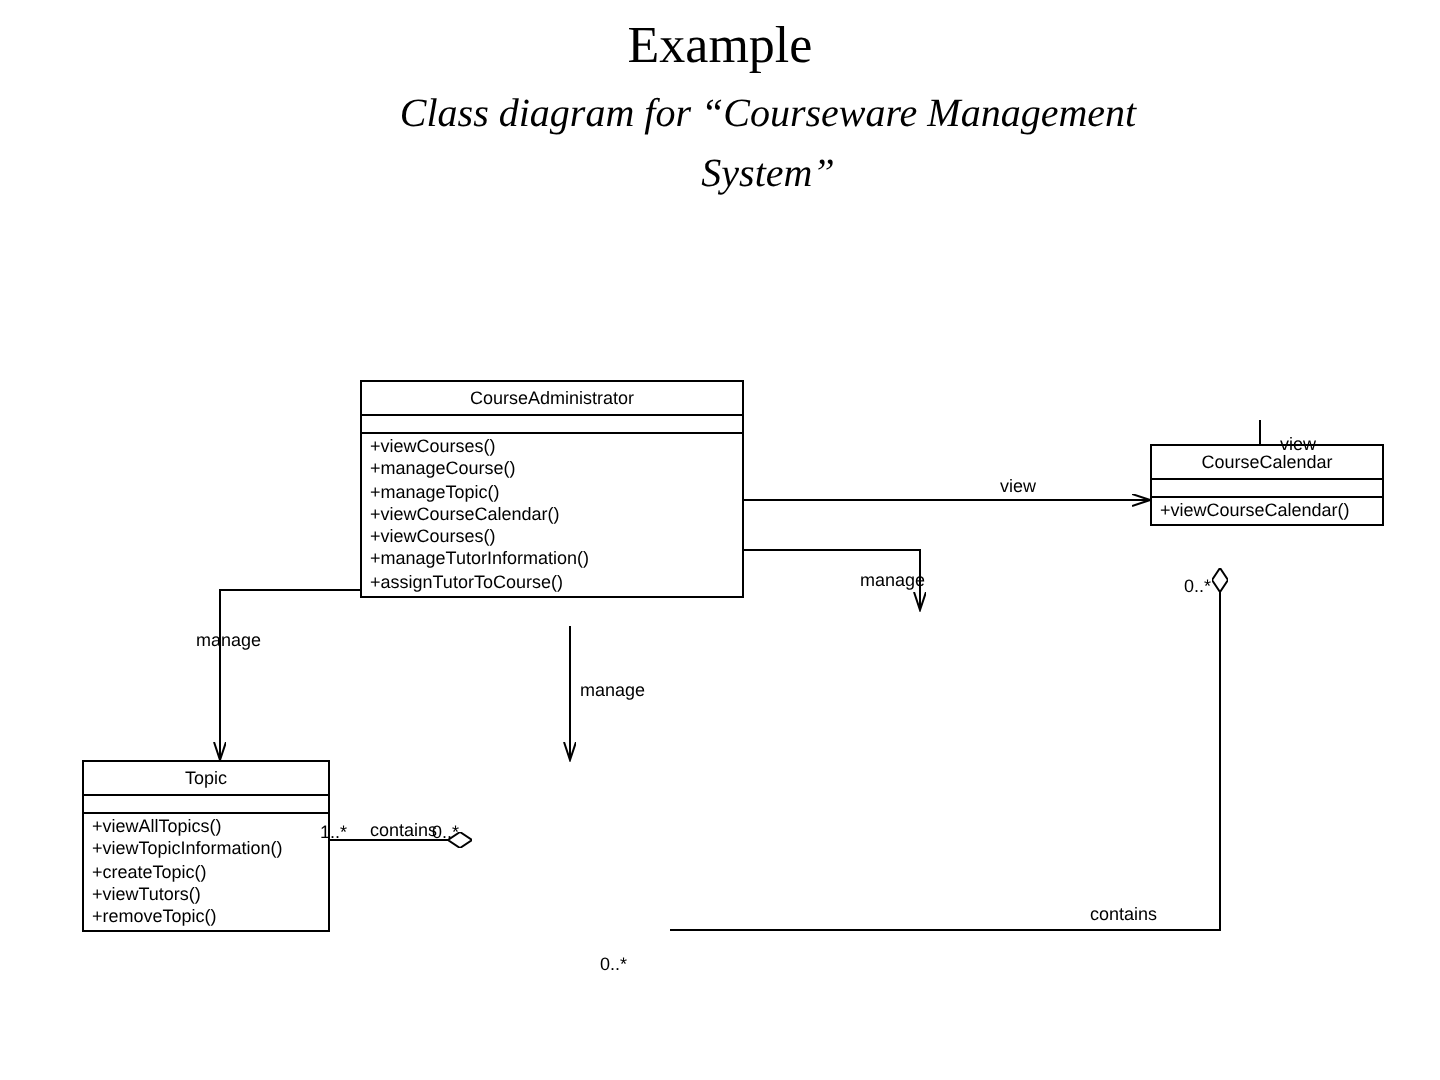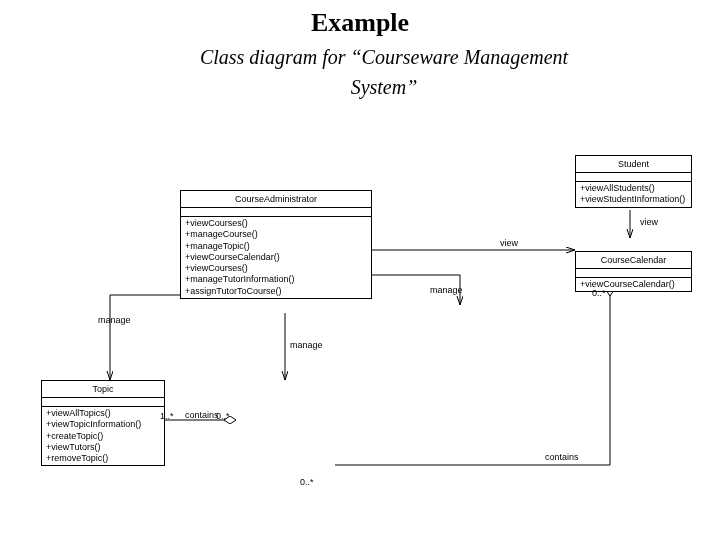--- a/index.html
+++ b/index.html
@@ -6,21 +6,21 @@
     margin: 0;
     width: 720px;
     height: 540px;
     font-family: "Times New Roman", serif;
     background: #fff;
     position: relative;
     overflow: hidden;
   }
   .title {
     text-align: center;
-    font-weight: bold;
+    font-weight: normal;
     font-size: 26px;
     margin-top: 8px;
   }
   .subtitle {
     text-align: center;
     font-style: italic;
     font-size: 20px;
     margin-top: 4px;
     line-height: 1.5;
     padding-left: 48px;
@@ -118,30 +118,22 @@
       <div>+viewCourses()</div>
       <div>+manageCourse()</div>
       <div>+manageTopic()</div>
       <div>+viewCourseCalendar()</div>
       <div>+viewCourses()</div>
       <div>+manageTutorInformation()</div>
       <div>+assignTutorToCourse()</div>
     </div>
   </div>
 
-  <div class="uml" style="left:575px; top:0px; width:115px;">
-    <div class="name">Student</div>
-    <div class="attrs"></div>
-    <div class="ops">
-      <div>+viewAllStudents()</div>
-      <div>+viewStudentInformation()</div>
-    </div>
-  </div>
 
-  <div class="uml" style="left:575px; top:96px; width:115px;">
+  <div class="uml" style="left:575px; top:67px; width:115px;">
     <div class="name">CourseCalendar</div>
     <div class="attrs"></div>
     <div class="ops">
       <div>+viewCourseCalendar()</div>
     </div>
   </div>
 
 
   <div class="uml" style="left:41px; top:225px; width:122px;">
     <div class="name">Topic</div>

